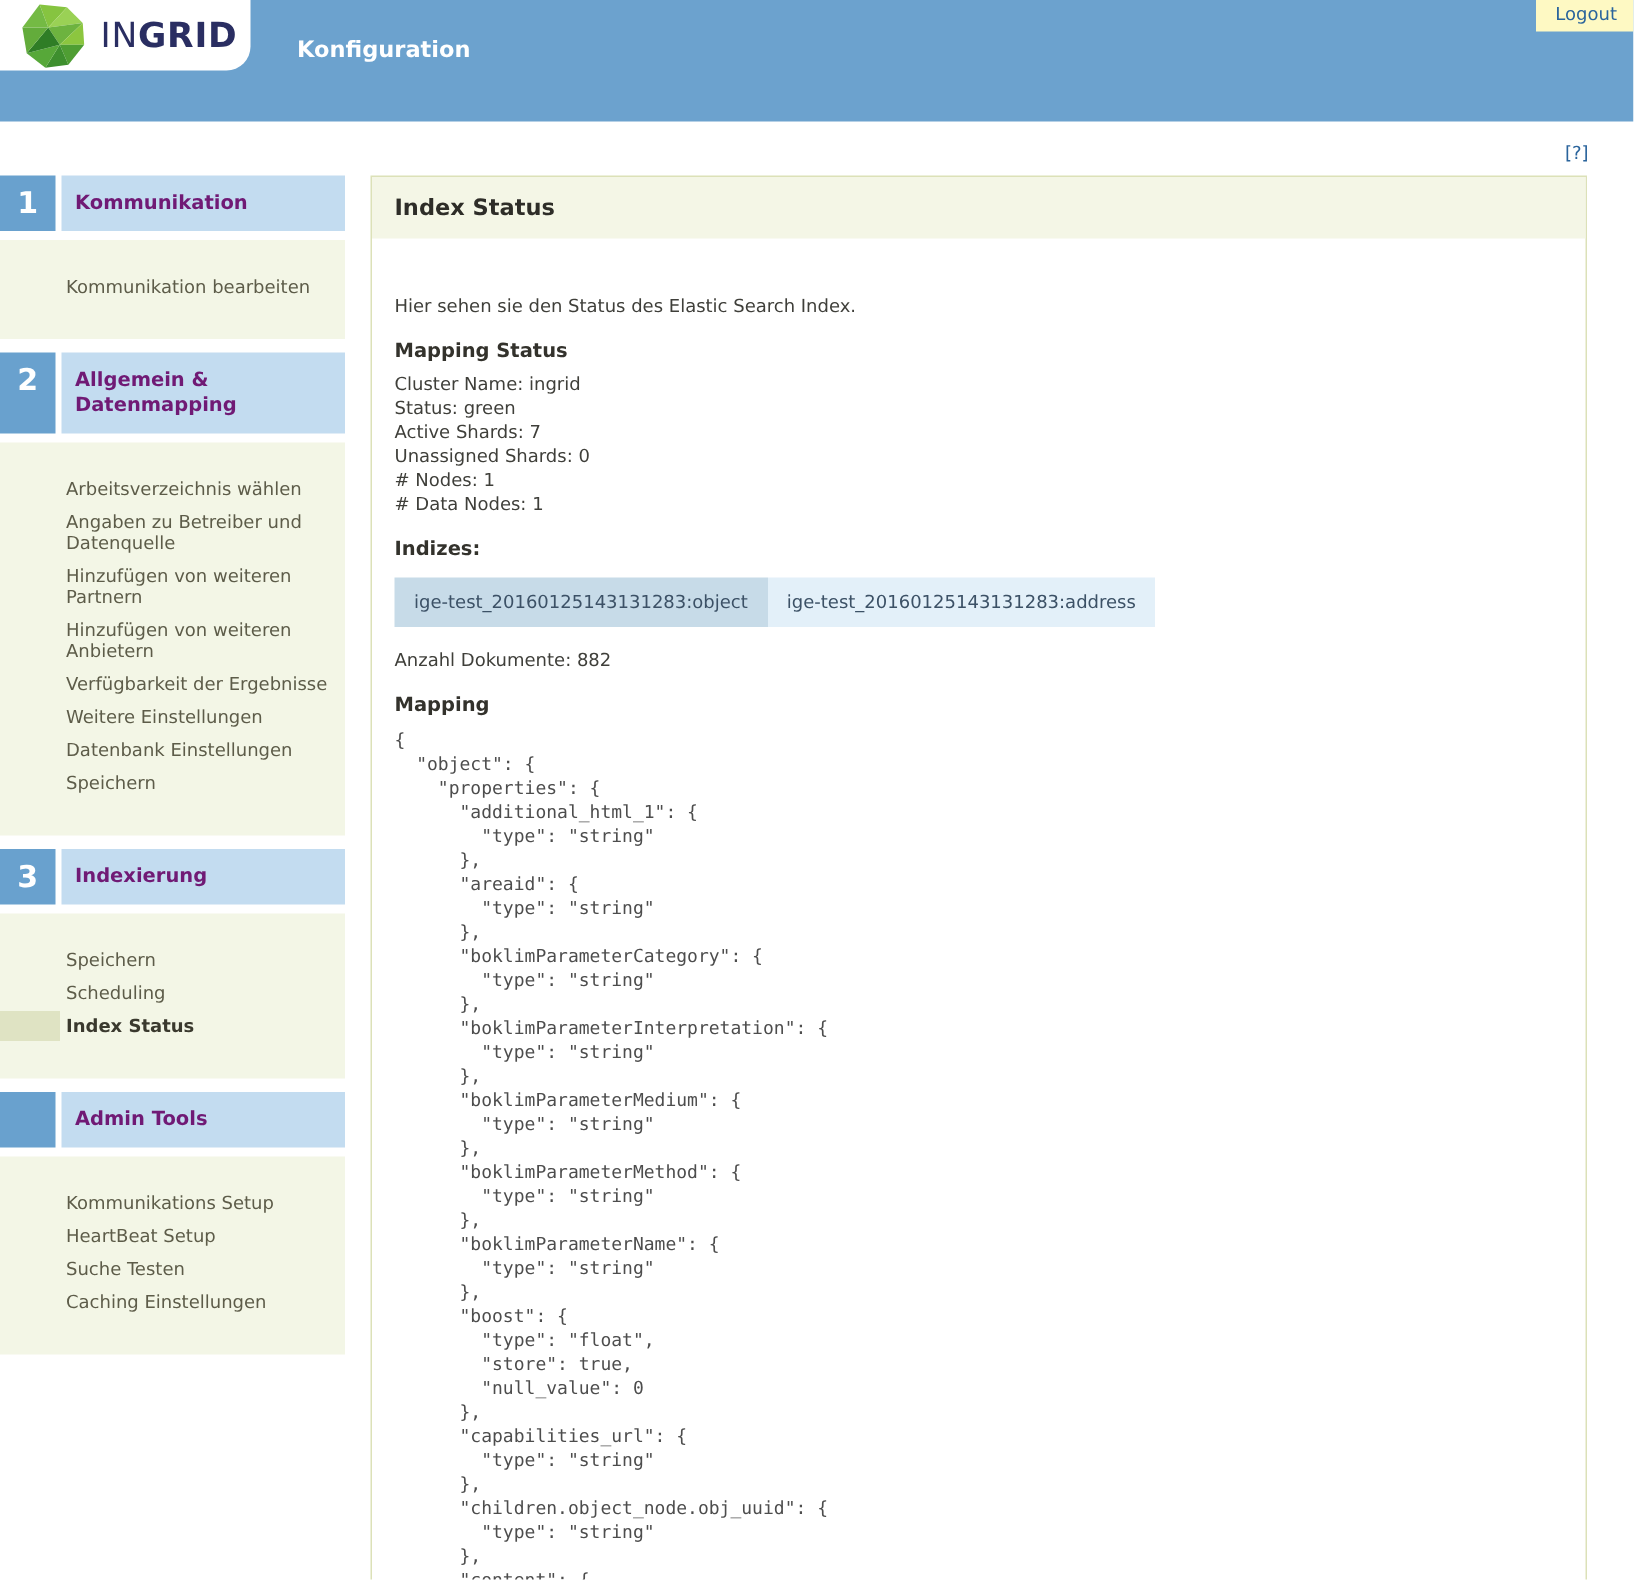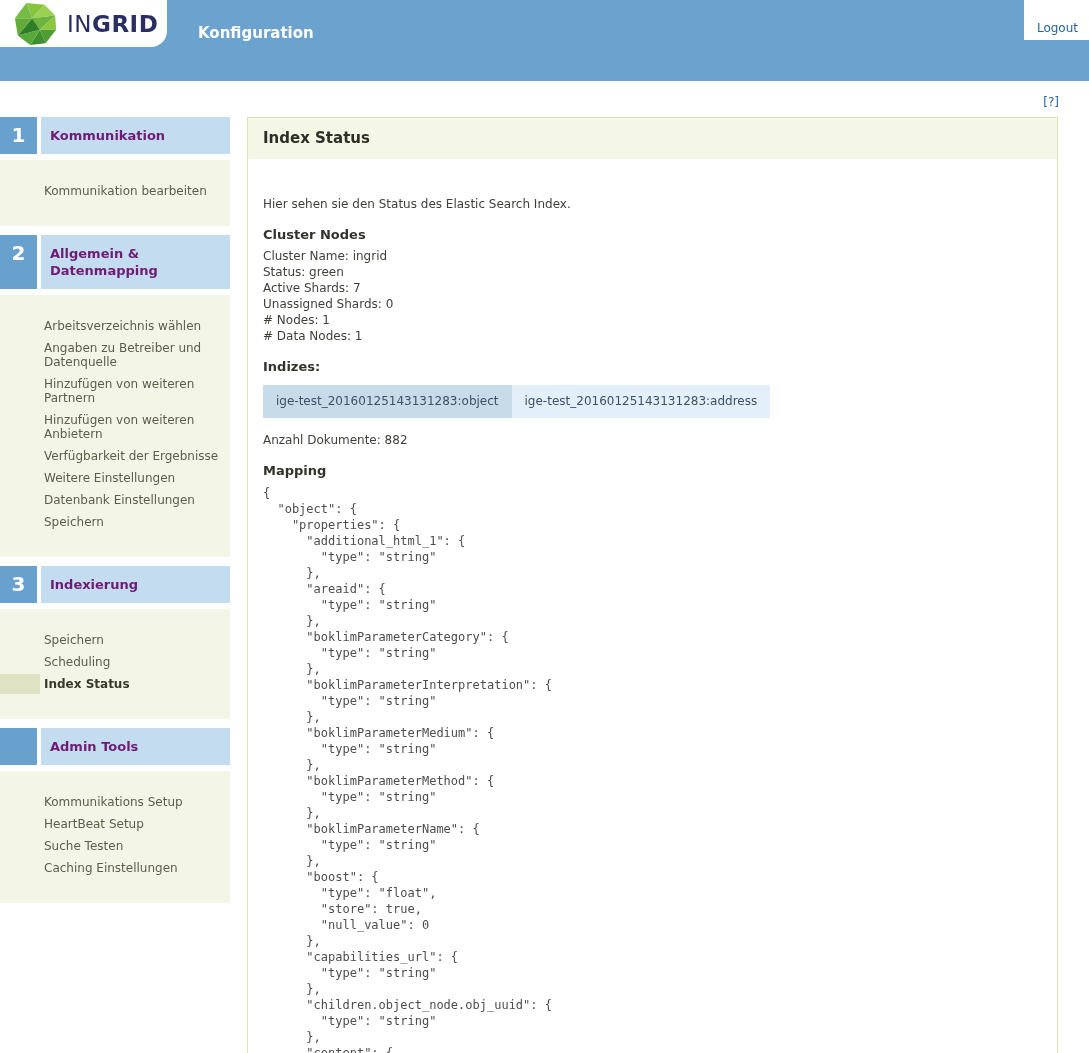--- a/index.html
+++ b/index.html
@@ -15,22 +15,22 @@
   .logo-box {
     position:absolute; left:0; top:0; width:167px; height:47px; background:#ffffff;
     border-bottom-right-radius:16px; display:flex; align-items:center; padding-left:13px;
   }
   .logo-gem { width:46px; height:46px; display:block; }
   .brand { margin-left:8px; font-size:23px; color:#2a2e62; letter-spacing:0.5px; white-space:nowrap; }
   .brand .w-light { font-weight:400; }
   .brand .w-bold  { font-weight:700; }
   .app-title { position:absolute; left:198px; top:24px; color:#ffffff; font-weight:bold; font-size:15px; }
   .logout-btn {
-    position:absolute; right:0; top:0; background:#ffffff; color:#2a649c;
-    font-size:12px; padding:21px 11px 5px 13px; cursor:pointer;
+    position:absolute; right:0; top:0; background:#fef9c3; color:#2a649c;
+    font-size:12px; padding:2px 11px 5px 13px; cursor:pointer;
   }
   .help-link { position:absolute; top:95px; right:30px; color:#2a649c; font-size:12px; cursor:pointer; }
 
   
   .sidebar { position:absolute; left:0; top:117px; width:230px; }
   .section { margin-bottom:9px; }
   .section-header { display:flex; cursor:pointer; }
   .section-num {
     width:37px; flex:0 0 37px; background:#69a1ce; color:#ffffff;
     font-size:20px; font-weight:bold; text-align:center; padding-top:6px; margin-right:4px;
@@ -154,21 +154,21 @@
   </div>
 
 </div>
 
 <div class="content">
   <div class="content-title">Index Status</div>
   <div class="content-body">
 
     <div class="intro">Hier sehen sie den Status des Elastic Search Index.</div>
 
-    <div class="sub-heading">Cluster Nodes</div>
+    <div class="sub-heading">Mapping Status</div>
     <div class="cluster-lines">
       <div>Cluster Name: ingrid</div>
       <div>Status: green</div>
       <div>Active Shards: 7</div>
       <div>Unassigned Shards: 0</div>
       <div># Nodes: 1</div>
       <div># Data Nodes: 1</div>
     </div>
 
     <div class="sub-heading">Indizes:</div>

